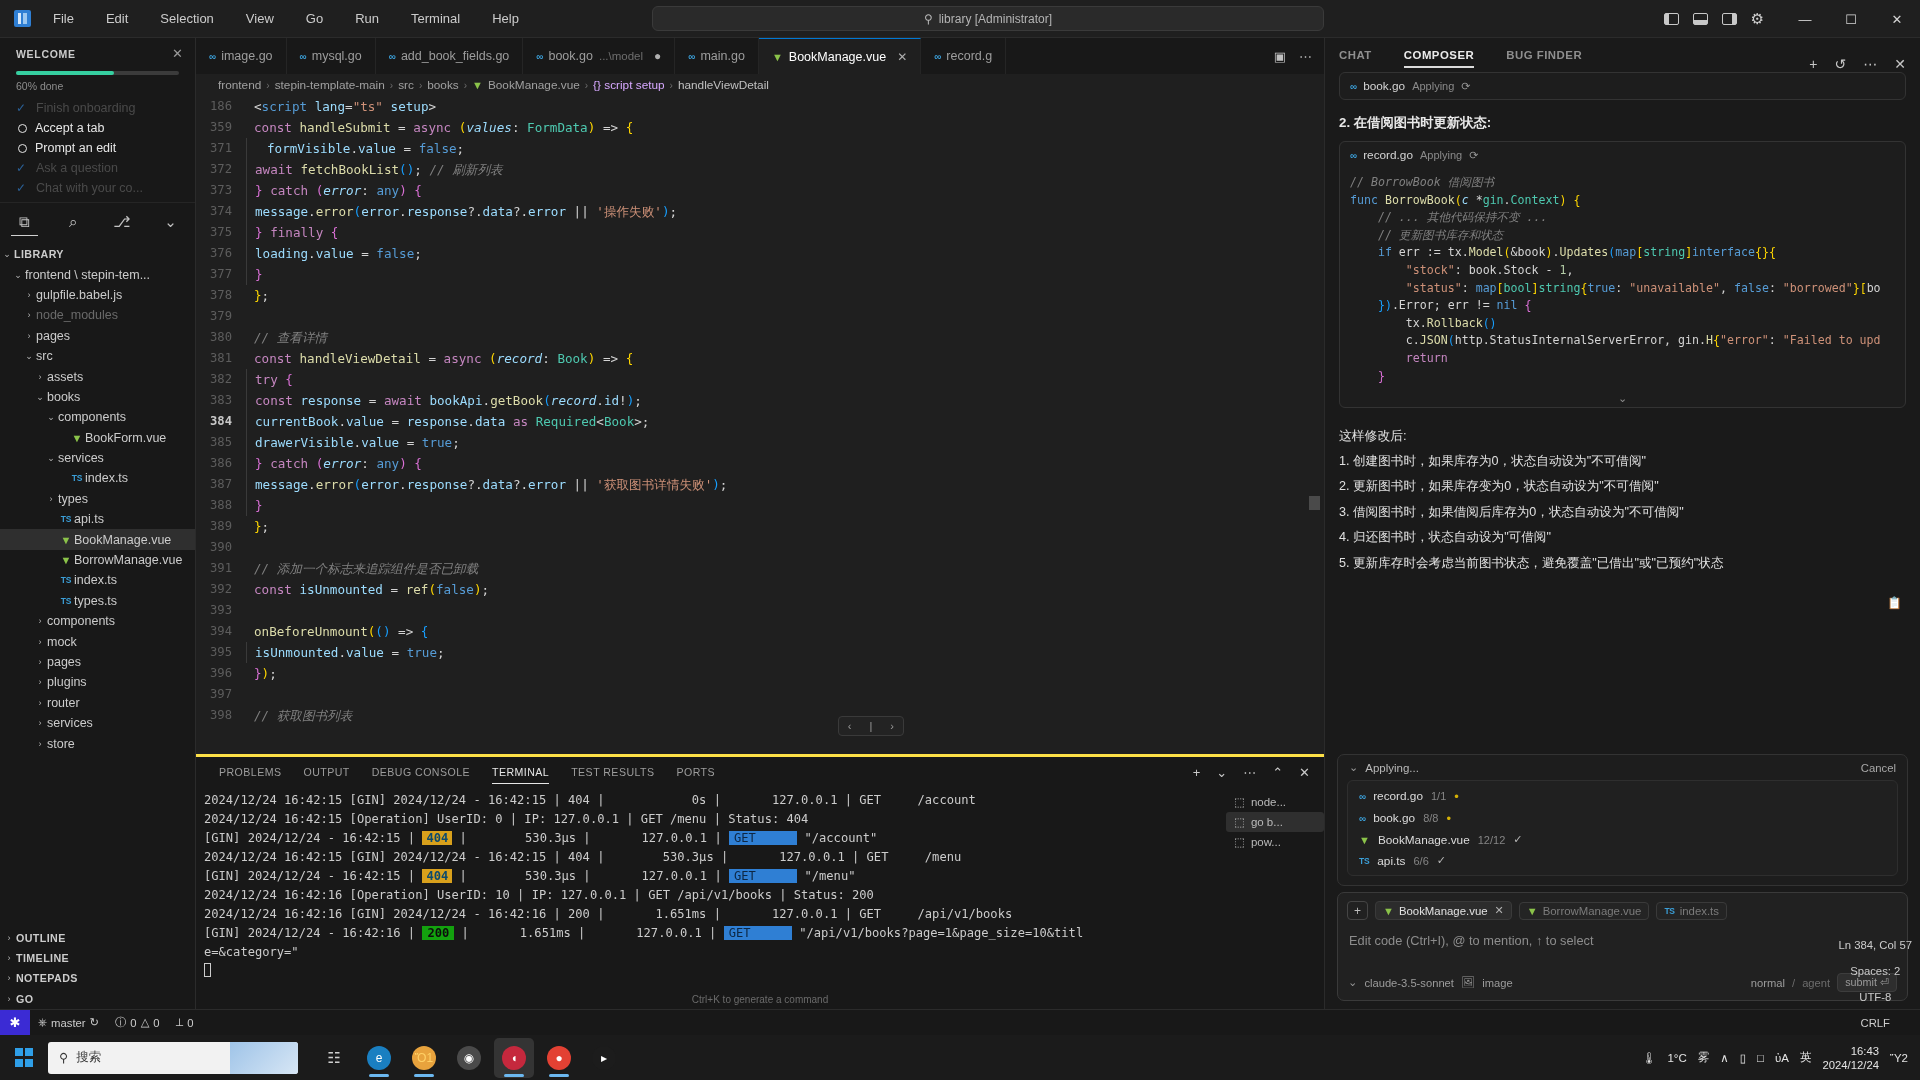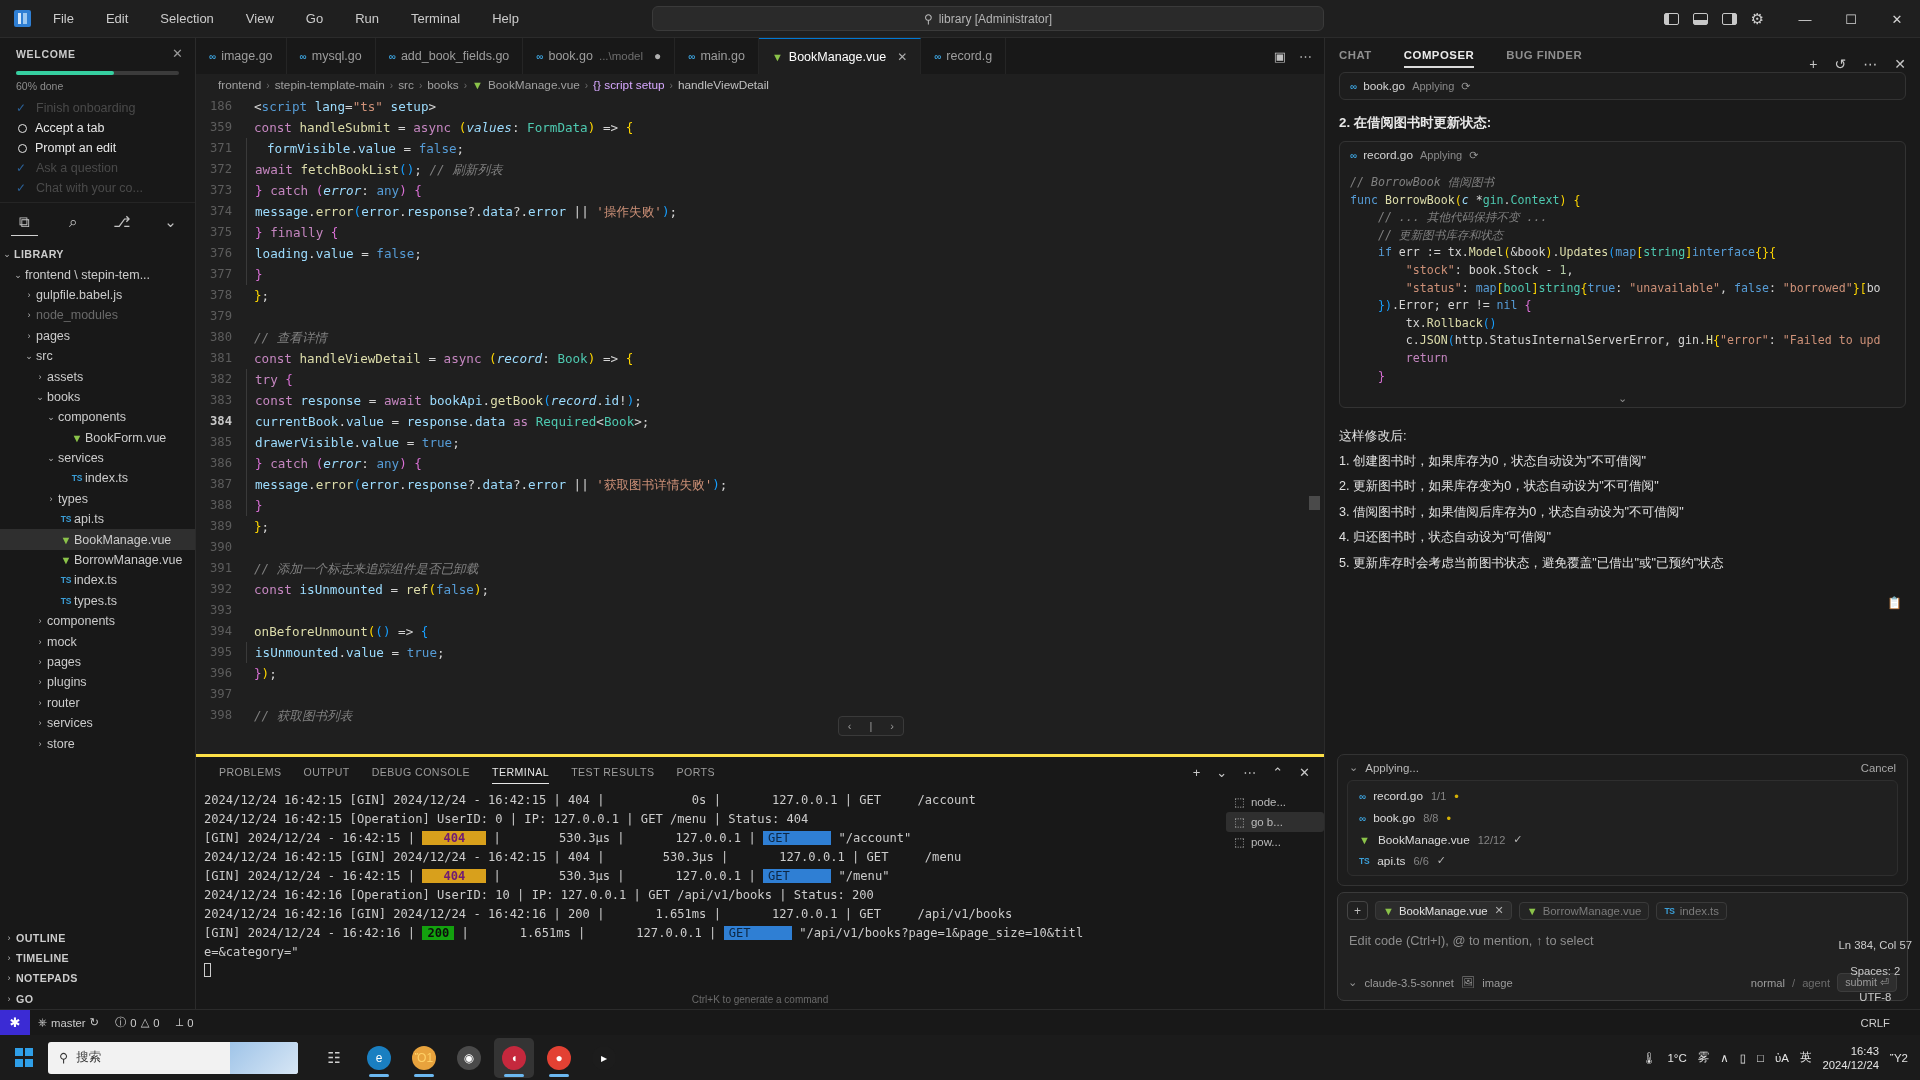--- a/index.html
+++ b/index.html
@@ -117,21 +117,21 @@
   .ptab { font-size:10.6px; letter-spacing:.45px; color:#9d9d9d; padding:0 11px; height:30px; display:flex; align-items:center; position:relative;}
   .ptab.active { color:#e7e7e7; }
   .ptab.active:after{ content:""; position:absolute; left:11px; right:11px; bottom:3px; height:1.5px; background:#e7e7e7;}
   .panel-actions { margin-left:auto; display:flex; align-items:center; gap:16px; padding-right:14px; color:#cacaca; font-size:13px;}
   .panel-body { flex:1; display:flex; min-height:0; }
   .term {
     flex:1; padding:4px 0 0 8px; overflow:hidden;
     font-family:"DejaVu Sans Mono", monospace; font-size:12.1px; line-height:19px; color:#cccccc;
     white-space:pre-wrap;
   }
-  .badge404 { background:#d8a01c; color:#701a75; padding:0 21px; font-weight:700;}
+  .badge404 { background:#d8a01c; color:#0c4a6e; padding:0 4px; font-weight:700;}
   .badge200 { background:#13a10e; color:#0d0d0d; padding:0 5px; font-weight:700;}
   .badgeGET { background:#2f7fd4; color:#0d2744; padding:0 5px; }
   .getpad { background:#2f7fd4; color:#2f7fd4; }
   .term-side { width:98px; flex:0 0 98px; padding-top:5px; }
   .tside { display:flex; align-items:center; gap:6px; font-size:11.5px; color:#b9b9b9; padding:3px 8px; border-radius:3px;}
   .tside.sel { background:#2f2f2f; }
   .term-hint { text-align:center; font-size:10px; color:#6b6b6b; padding-bottom:4px;}
   .cursor-blk { display:inline-block; width:7px; height:14px; border:1px solid #cccccc; vertical-align:-2px;}
 
   

